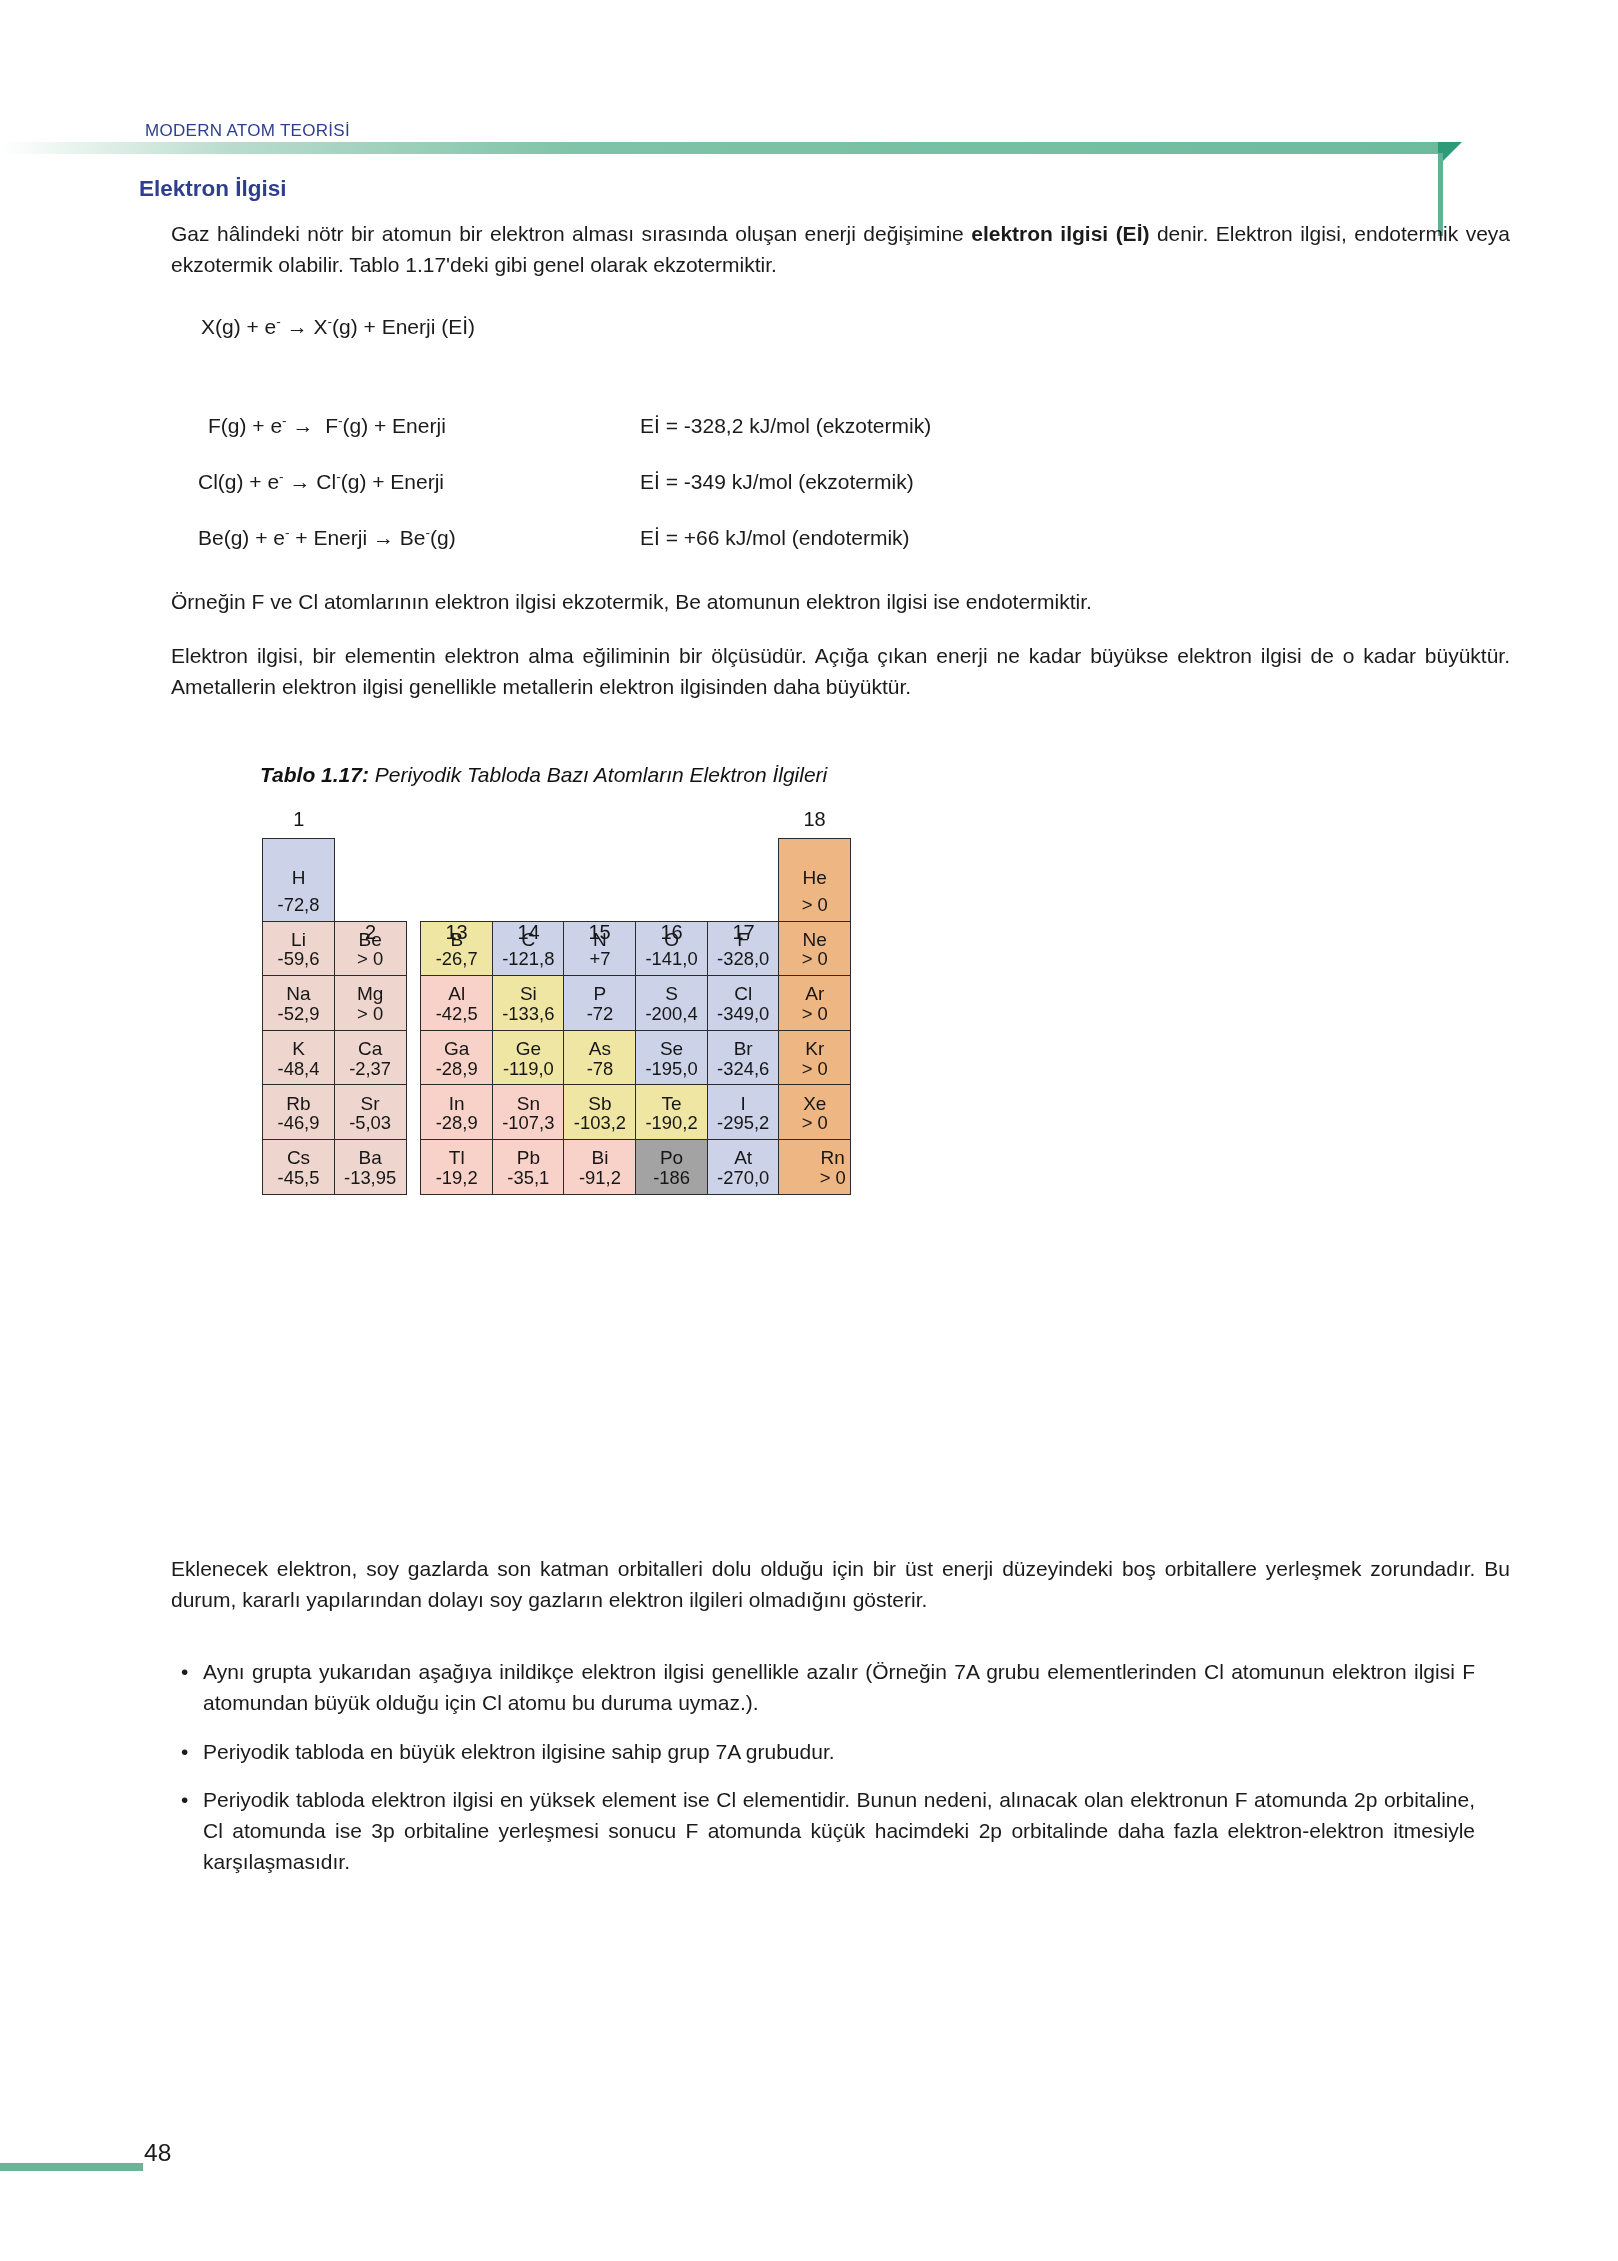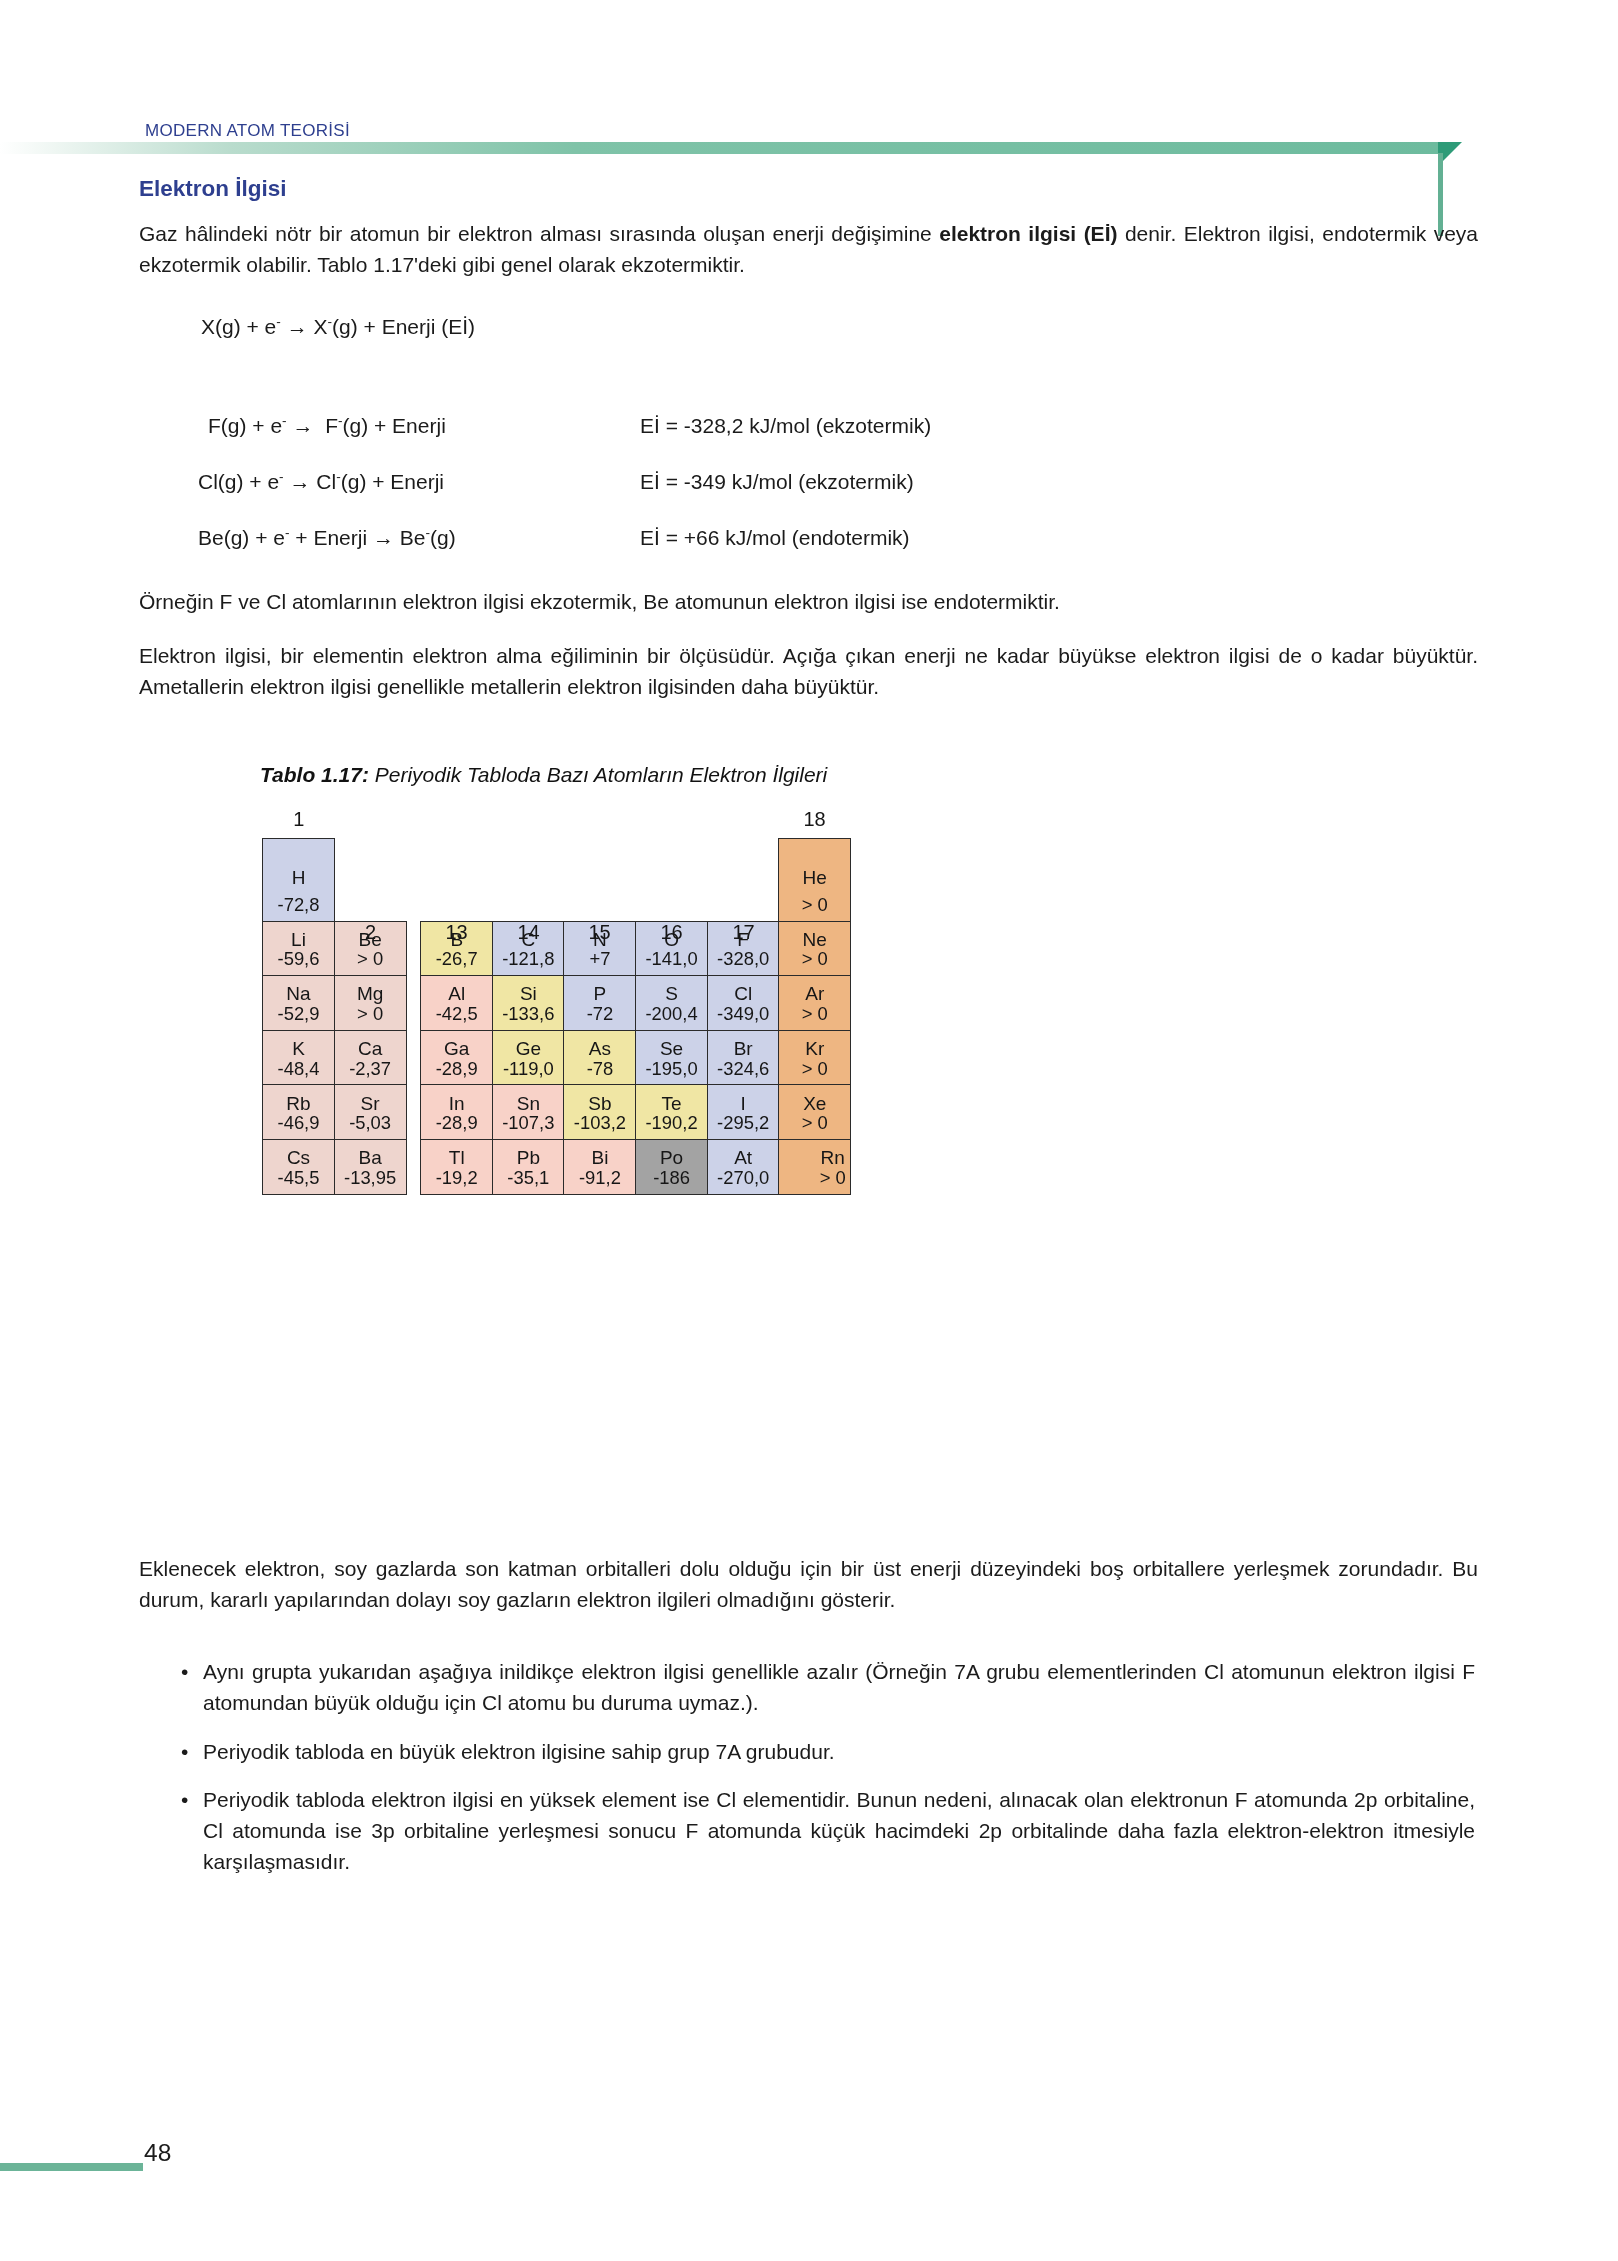--- a/index.html
+++ b/index.html
@@ -32,20 +32,21 @@
   .hdr-vline{
     position:absolute;left:1438px;top:153px;width:4.8px;height:83px;
     background:#63b093;
   }
 
   
   .body-txt{
     position:absolute;
     font-size:21px;line-height:31px;color:#1b1b1b;
     text-align:justify;
+    margin-left:32px;
   }
   .sec-title{
     position:absolute;left:139px;top:176px;
     font-size:22.5px;font-weight:bold;color:#2e3f8f;
   }
   .p1{left:139px;top:218px;width:1339px;}
   .p2{left:139px;top:586px;width:1339px;}
   .p3{left:139px;top:1553px;width:1339px;}
   .b{font-weight:bold;}
 

